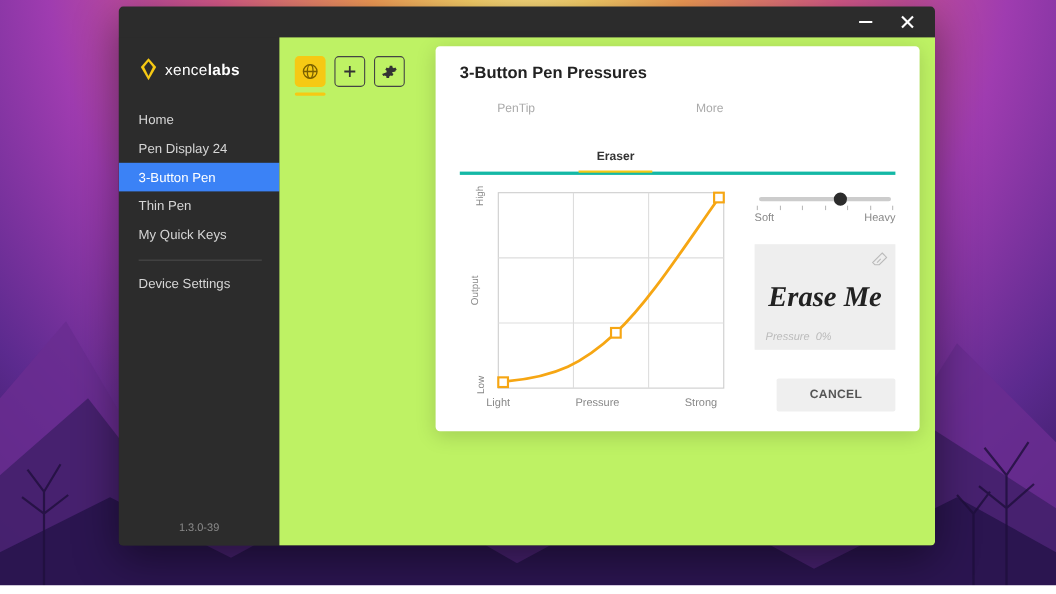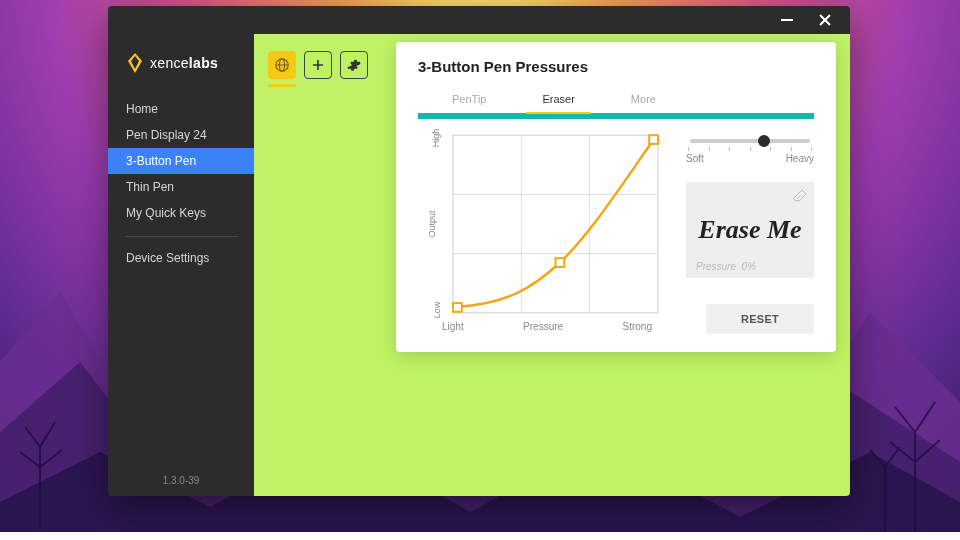--- a/index.html
+++ b/index.html
@@ -136,31 +136,31 @@
     box-shadow: 0 4px 18px rgba(0,0,0,0.15);
     margin-bottom:12px;
     padding:16px 22px 18px 22px;
   }
   .panel h1 {
     font-size:15px; font-weight:700; color:#222;
     margin-bottom:12px;
   }
   .tabs {
     display:flex; gap:44px;
-    border-bottom:6px solid #14b8a6;
+    border-bottom:3px solid #14b8a6;
     padding-left:28px;
     margin-bottom:14px;
   }
   .tab {
     font-size:11px; color:#aaa;
     padding:6px 6px 8px 6px;
     cursor:pointer;
     position:relative;
   }
-  .tab.active { color:#333; font-weight:400; }
+  .tab.active { color:#333; font-weight:700;margin-top:43px; }
   .tab.active::after {
     content:""; position:absolute; left:-10px; right:-10px; bottom:-1px;
     height:2px; background:#f6c914;
   }
 
   .panel-grid {
     display:flex; gap:28px;
   }
 
   
@@ -412,21 +412,21 @@
                       </svg>
                   </div>
                   <div class="erase-text">Erase Me</div>
                   <div class="pressure-line">
                     <span>Pressure</span>&nbsp;&nbsp;<span>0%</span>
                   </div>
                 </div>
 
                 <div class="dialog-btns">
                   <div class="btn btn-cancel">
-                      <span>RESET</span>
+                      <span>CANCEL</span>
                     </div>
                 </div>
               </div>
             </div>
           </div>
 
         </div>
       </div>
     </div>
   </div>

